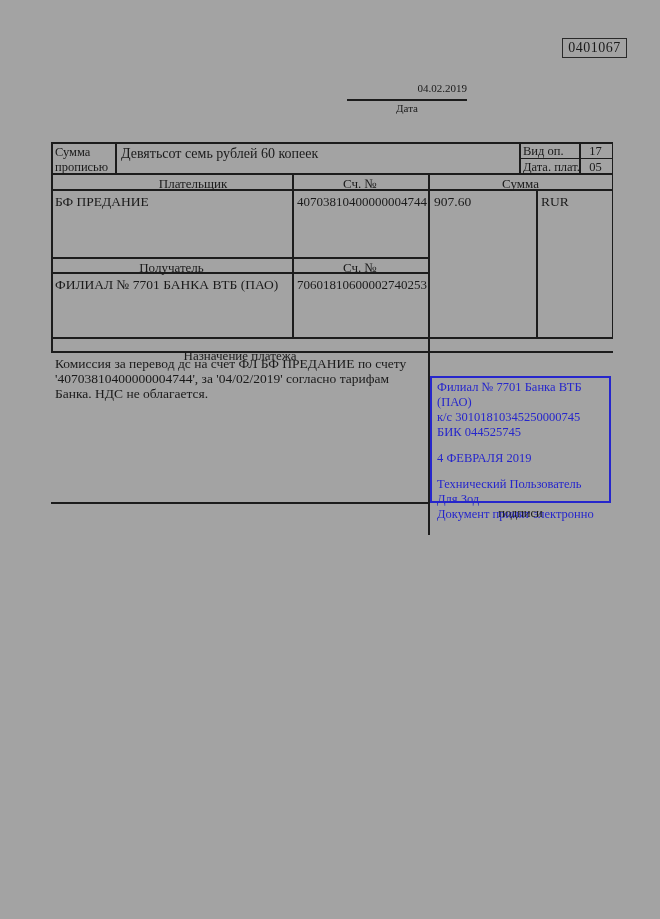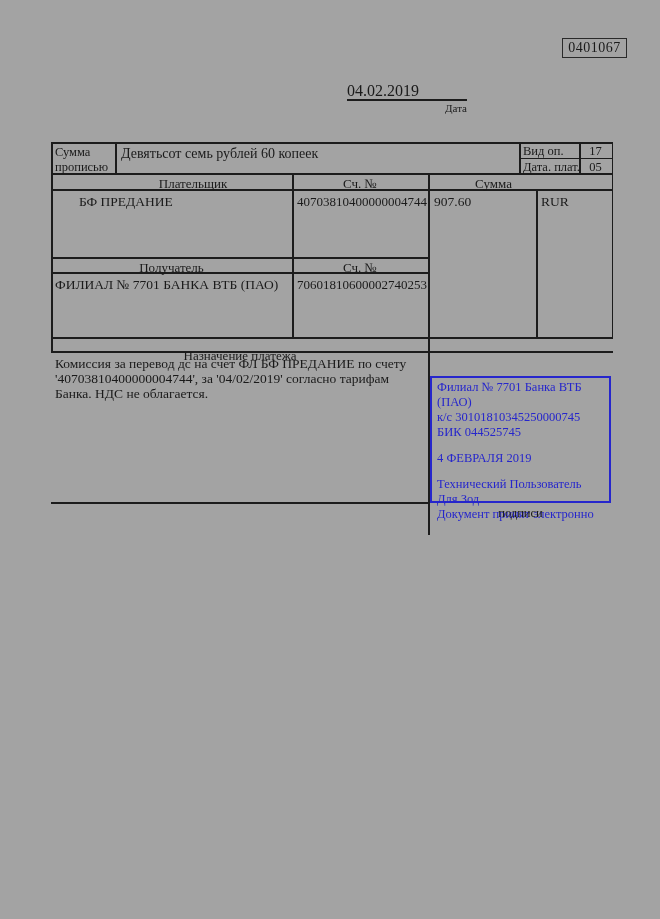--- a/index.html
+++ b/index.html
@@ -15,23 +15,23 @@
   .code-box{
     position:absolute;left:562px;top:38px;width:65px;height:20px;
     border:1.5px solid #2a2a2a;box-sizing:border-box;
     font-size:14px;line-height:17px;text-align:center;letter-spacing:.5px;
   }
   .title{
     position:absolute;left:55px;top:84px;
     font-family:"Liberation Sans", sans-serif;
     font-weight:bold;font-size:15px;
   }
-  .date-value{position:absolute;left:347px;top:82px;width:120px;text-align:left;font-size:16px;}
+  .date-value{position:absolute;left:347px;top:82px;width:120px;text-align:right;font-size:11px;}
   .date-underline{left:347px;top:99px;width:120px;height:1.5px;}
-  .date-label{position:absolute;left:347px;top:102px;width:120px;text-align:right;font-size:11px;}
+  .date-label{position:absolute;left:347px;top:102px;width:120px;text-align:center;font-size:11px;}
   .cell{position:absolute;font-size:13.5px;white-space:nowrap;}
   .cell.small{font-size:12.5px;}
   .cell.center{text-align:center;}
   .wrap{white-space:normal;}
   .sum-words-label{left:55px;top:145px;width:58px;font-size:12.5px;line-height:14.5px;white-space:normal;}
   .amount-words{left:121px;top:146px;font-size:14px;}
   .purpose-text{
     position:absolute;left:55px;top:356px;width:374px;
     font-size:13.5px;line-height:15px;white-space:normal;
   }
@@ -78,23 +78,23 @@
 
   <div class="cell sum-words-label wrap">Сумма прописью</div>
   <div class="cell amount-words">Девятьсот семь рублей 60 копеек</div>
   <div class="cell small" style="left:523px;top:144px;">Вид оп.</div>
   <div class="cell small center" style="left:579px;top:144px;width:33px;">17</div>
   <div class="cell small" style="left:523px;top:159.5px;">Дата. плат.</div>
   <div class="cell small center" style="left:579px;top:159.5px;width:33px;">05</div>
 
   <div class="cell center" style="left:51px;top:176px;width:284px;font-size:13px;">Плательщик</div>
   <div class="cell center" style="left:292px;top:176px;width:136px;font-size:13px;">Сч. №</div>
-  <div class="cell center" style="left:417px;top:176px;width:153px;font-size:13px;">Сумма</div>
+  <div class="cell center" style="left:444px;top:176px;width:153px;font-size:13px;">Сумма</div>
 
-  <div class="cell" style="left:55px;top:194px;margin-left:24px;">БФ ПРЕДАНИЕ</div>
+  <div class="cell" style="left:55px;top:194px;">БФ ПРЕДАНИЕ</div>
   <div class="cell" style="left:297px;top:194px;font-size:13px;">40703810400000004744</div>
   <div class="cell" style="left:434px;top:194px;">907.60</div>
   <div class="cell" style="left:541px;top:194px;">RUR</div>
 
   <div class="cell center" style="left:51px;top:259.5px;width:241px;font-size:13px;">Получатель</div>
   <div class="cell center" style="left:292px;top:259.5px;width:136px;font-size:13px;">Сч. №</div>
 
   <div class="cell" style="left:55px;top:277px;">ФИЛИАЛ № 7701 БАНКА ВТБ (ПАО)</div>
   <div class="cell" style="left:297px;top:277px;font-size:13px;">70601810600002740253</div>
 

